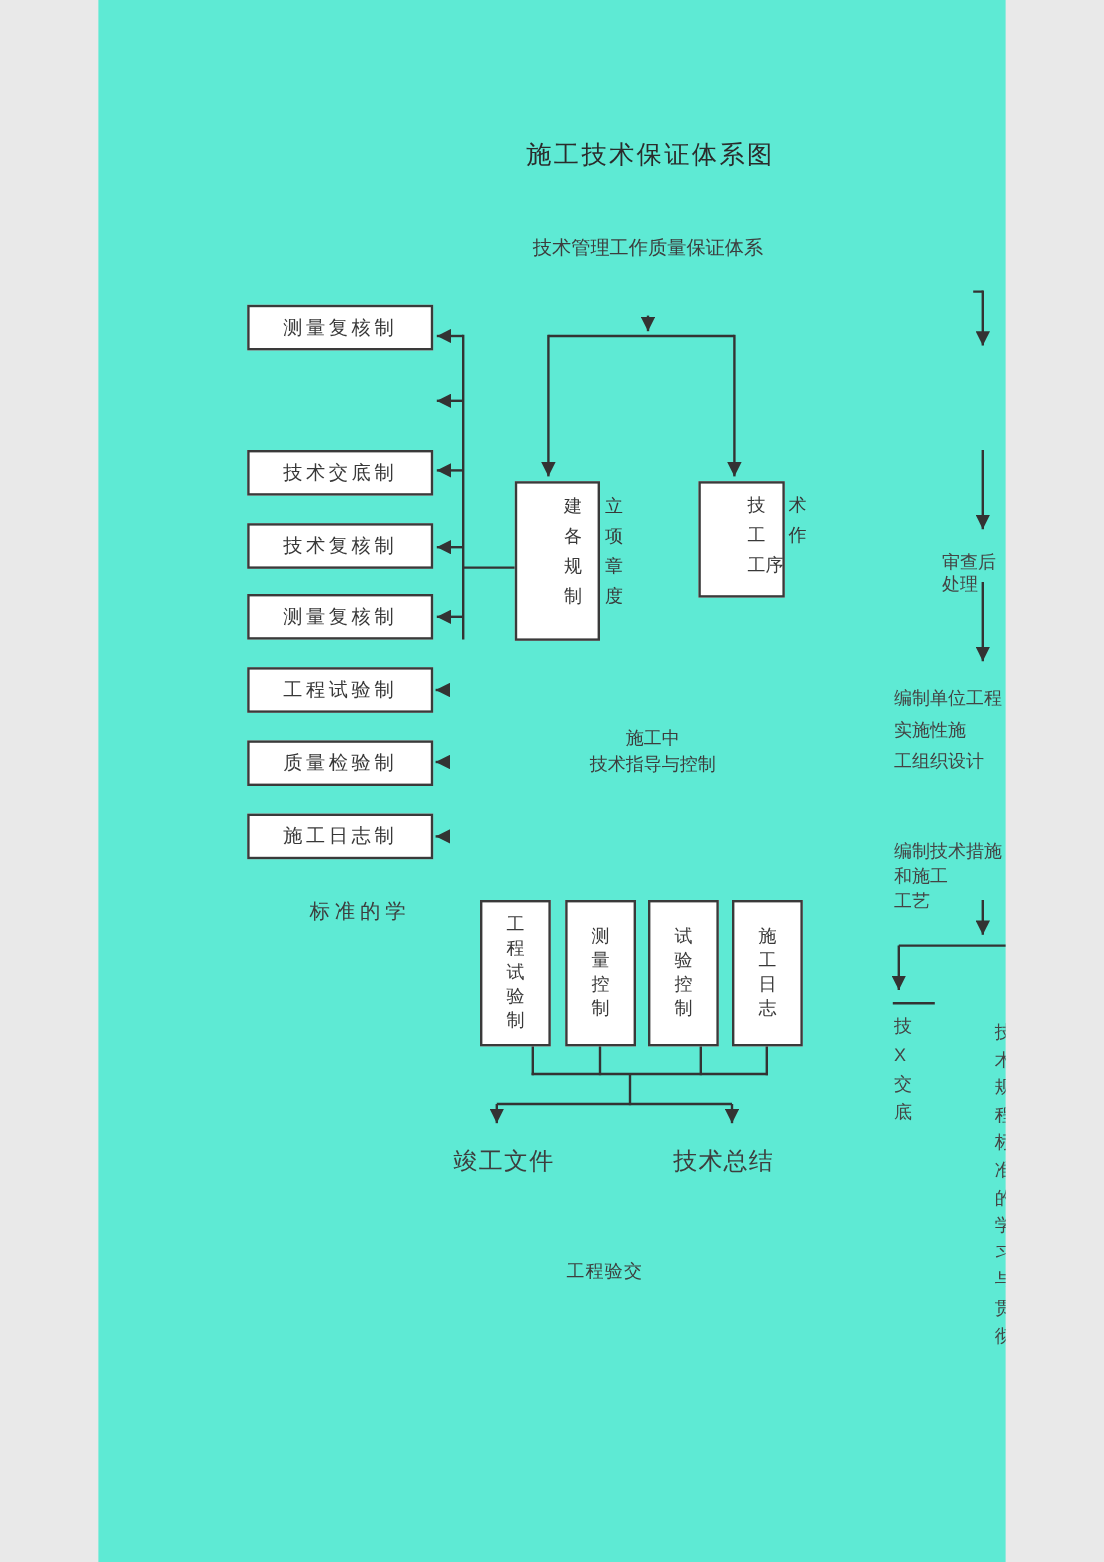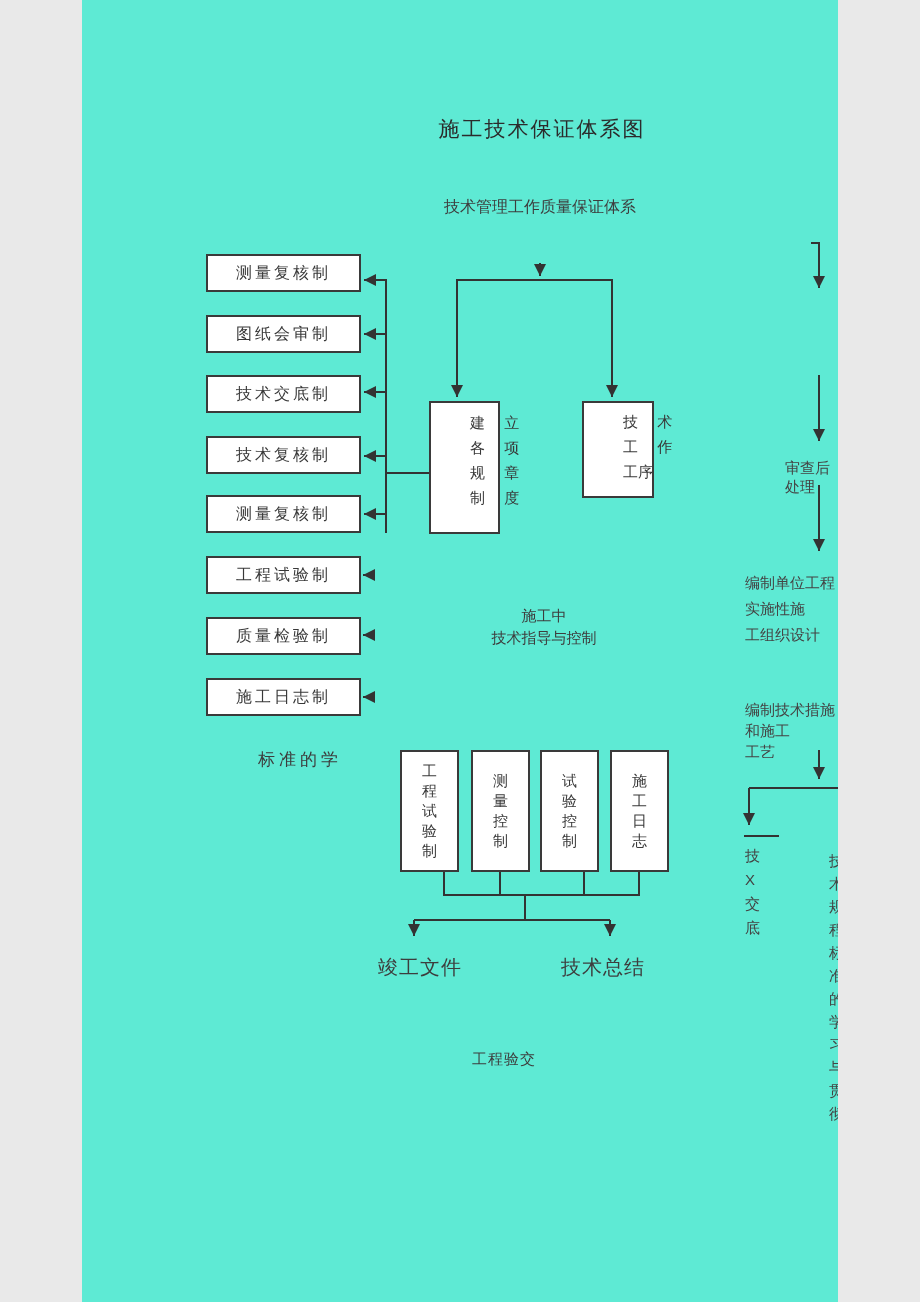--- a/index.html
+++ b/index.html
@@ -125,21 +125,20 @@
       <line x1="667" y1="788" x2="667" y2="825" marker-end="url(#ah)"></line>
       <line x1="808" y1="788" x2="808" y2="825" marker-end="url(#ah)"></line>
       <line x1="662" y1="836" x2="697" y2="836"></line>
     </g>
   </svg>
 
   <div class="title">施工技术保证体系图</div>
   <div class="subtitle">技术管理工作质量保证体系</div>
 
   <div class="lbox lb1">测量复核制</div>
-  <div class="lbox lb2">图纸会审制</div>
   <div class="lbox lb3">技术交底制</div>
   <div class="lbox lb4">技术复核制</div>
   <div class="lbox lb5">测量复核制</div>
   <div class="lbox lb6">工程试验制</div>
   <div class="lbox lb7">质量检验制</div>
   <div class="lbox lb8">施工日志制</div>
 
   <div class="archive-label">标准的学</div>
 
   <div class="rules-box">

